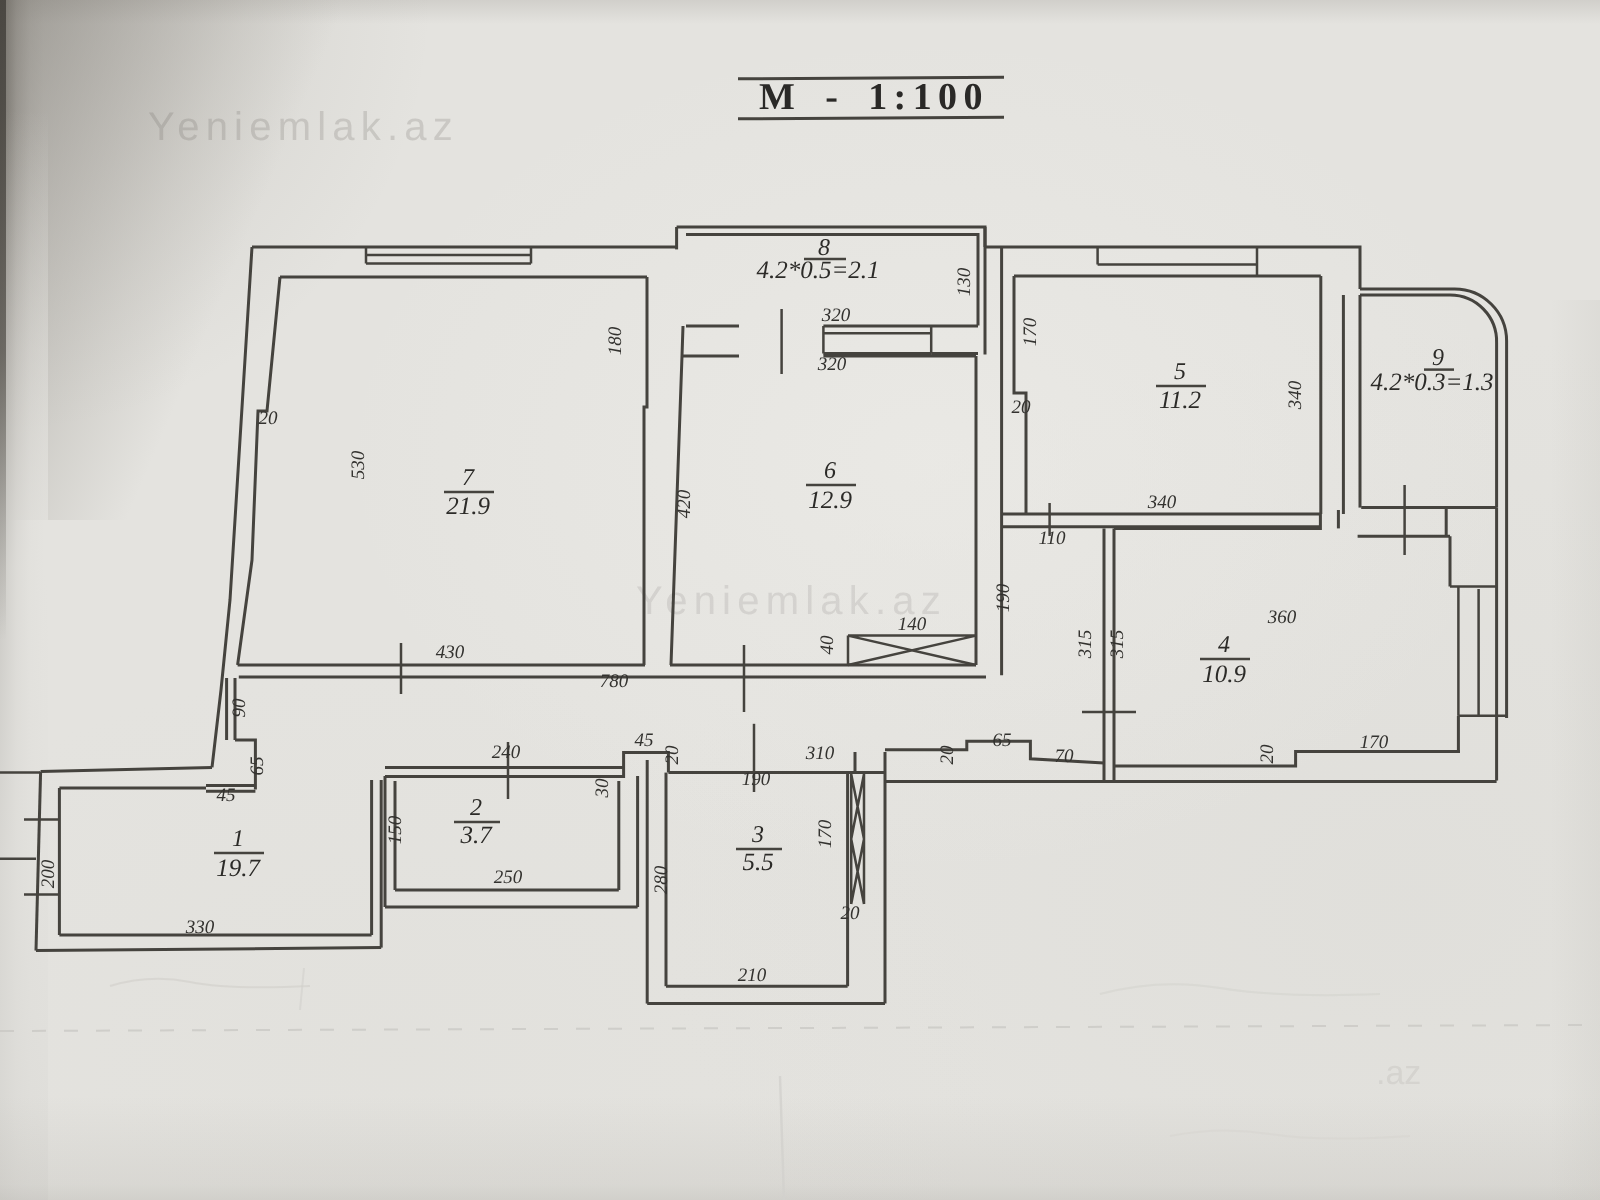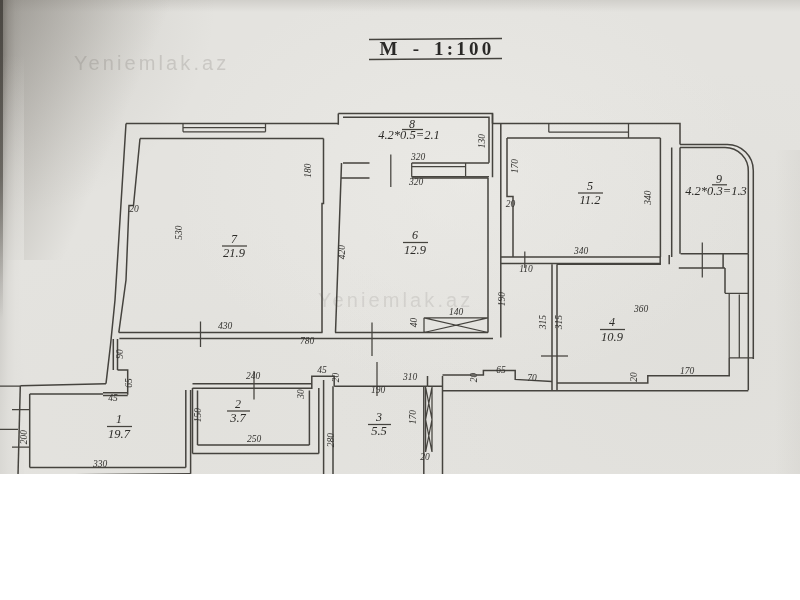--- a/index.html
+++ b/index.html
@@ -1,16 +1,16 @@
 <!DOCTYPE html>
 <html><head>
 <meta charset="utf-8">
 <style>
   html,body{margin:0;padding:0;}
-  #page{position:relative;width:800px;height:474px;overflow:hidden;
+  #page{position:relative;width:800px;height:600px;overflow:hidden;
     background:
       radial-gradient(420px 300px at 58% 38%, rgba(238,237,233,0.55), rgba(238,237,233,0) 70%),
       radial-gradient(500px 380px at 88% 75%, rgba(215,214,209,0.30), rgba(215,214,209,0) 75%),
       radial-gradient(400px 260px at 25% 88%, rgba(222,221,216,0.35), rgba(222,221,216,0) 75%),
       #e4e3df;
     font-family:"Liberation Serif", serif;}
   
   #shadeL{position:absolute;left:0;top:0;width:22px;height:600px;
     background:linear-gradient(90deg,rgba(90,87,81,0.85) 0%,rgba(140,136,130,0.42) 38%,rgba(180,177,171,0.18) 68%,rgba(228,227,223,0) 100%);}
   #shadeLfade{position:absolute;left:0;top:55px;width:24px;height:545px;

